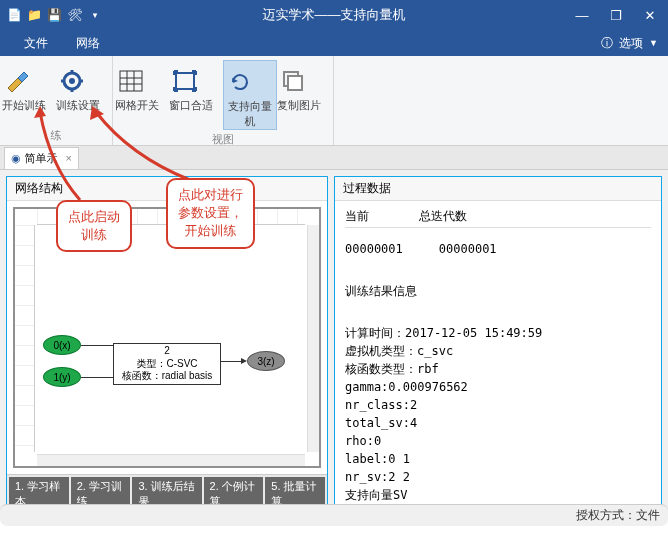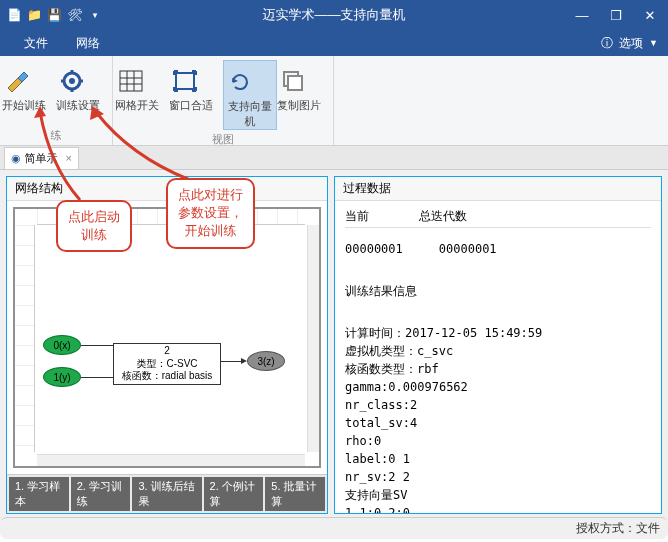--- a/index.html
+++ b/index.html
@@ -193,21 +193,21 @@
     font-family: "SimSun", monospace;
     font-size: 12px; line-height: 1.5;
     white-space: pre;
   }
   .rc-head {
     display: flex; gap: 50px;
     border-bottom: 1px solid #ddd;
     padding-bottom: 2px; margin-bottom: 12px;
   }
   .statusbar {
-    position: absolute; left: 0; right: 0; bottom: 3px;
+    position: absolute; left: 0; right: 0; bottom: 16px;
     height: 22px; background: #f0f0f0;
     border-top: 1px solid #ccc;
     display: flex; align-items: center;
     justify-content: flex-end;
     padding: 0 8px; font-size: 12px; color: #333; border-radius: 7px;
   }
   .callout {
     position: absolute;
     border: 2px solid #d43b2a;
     border-radius: 10px;

